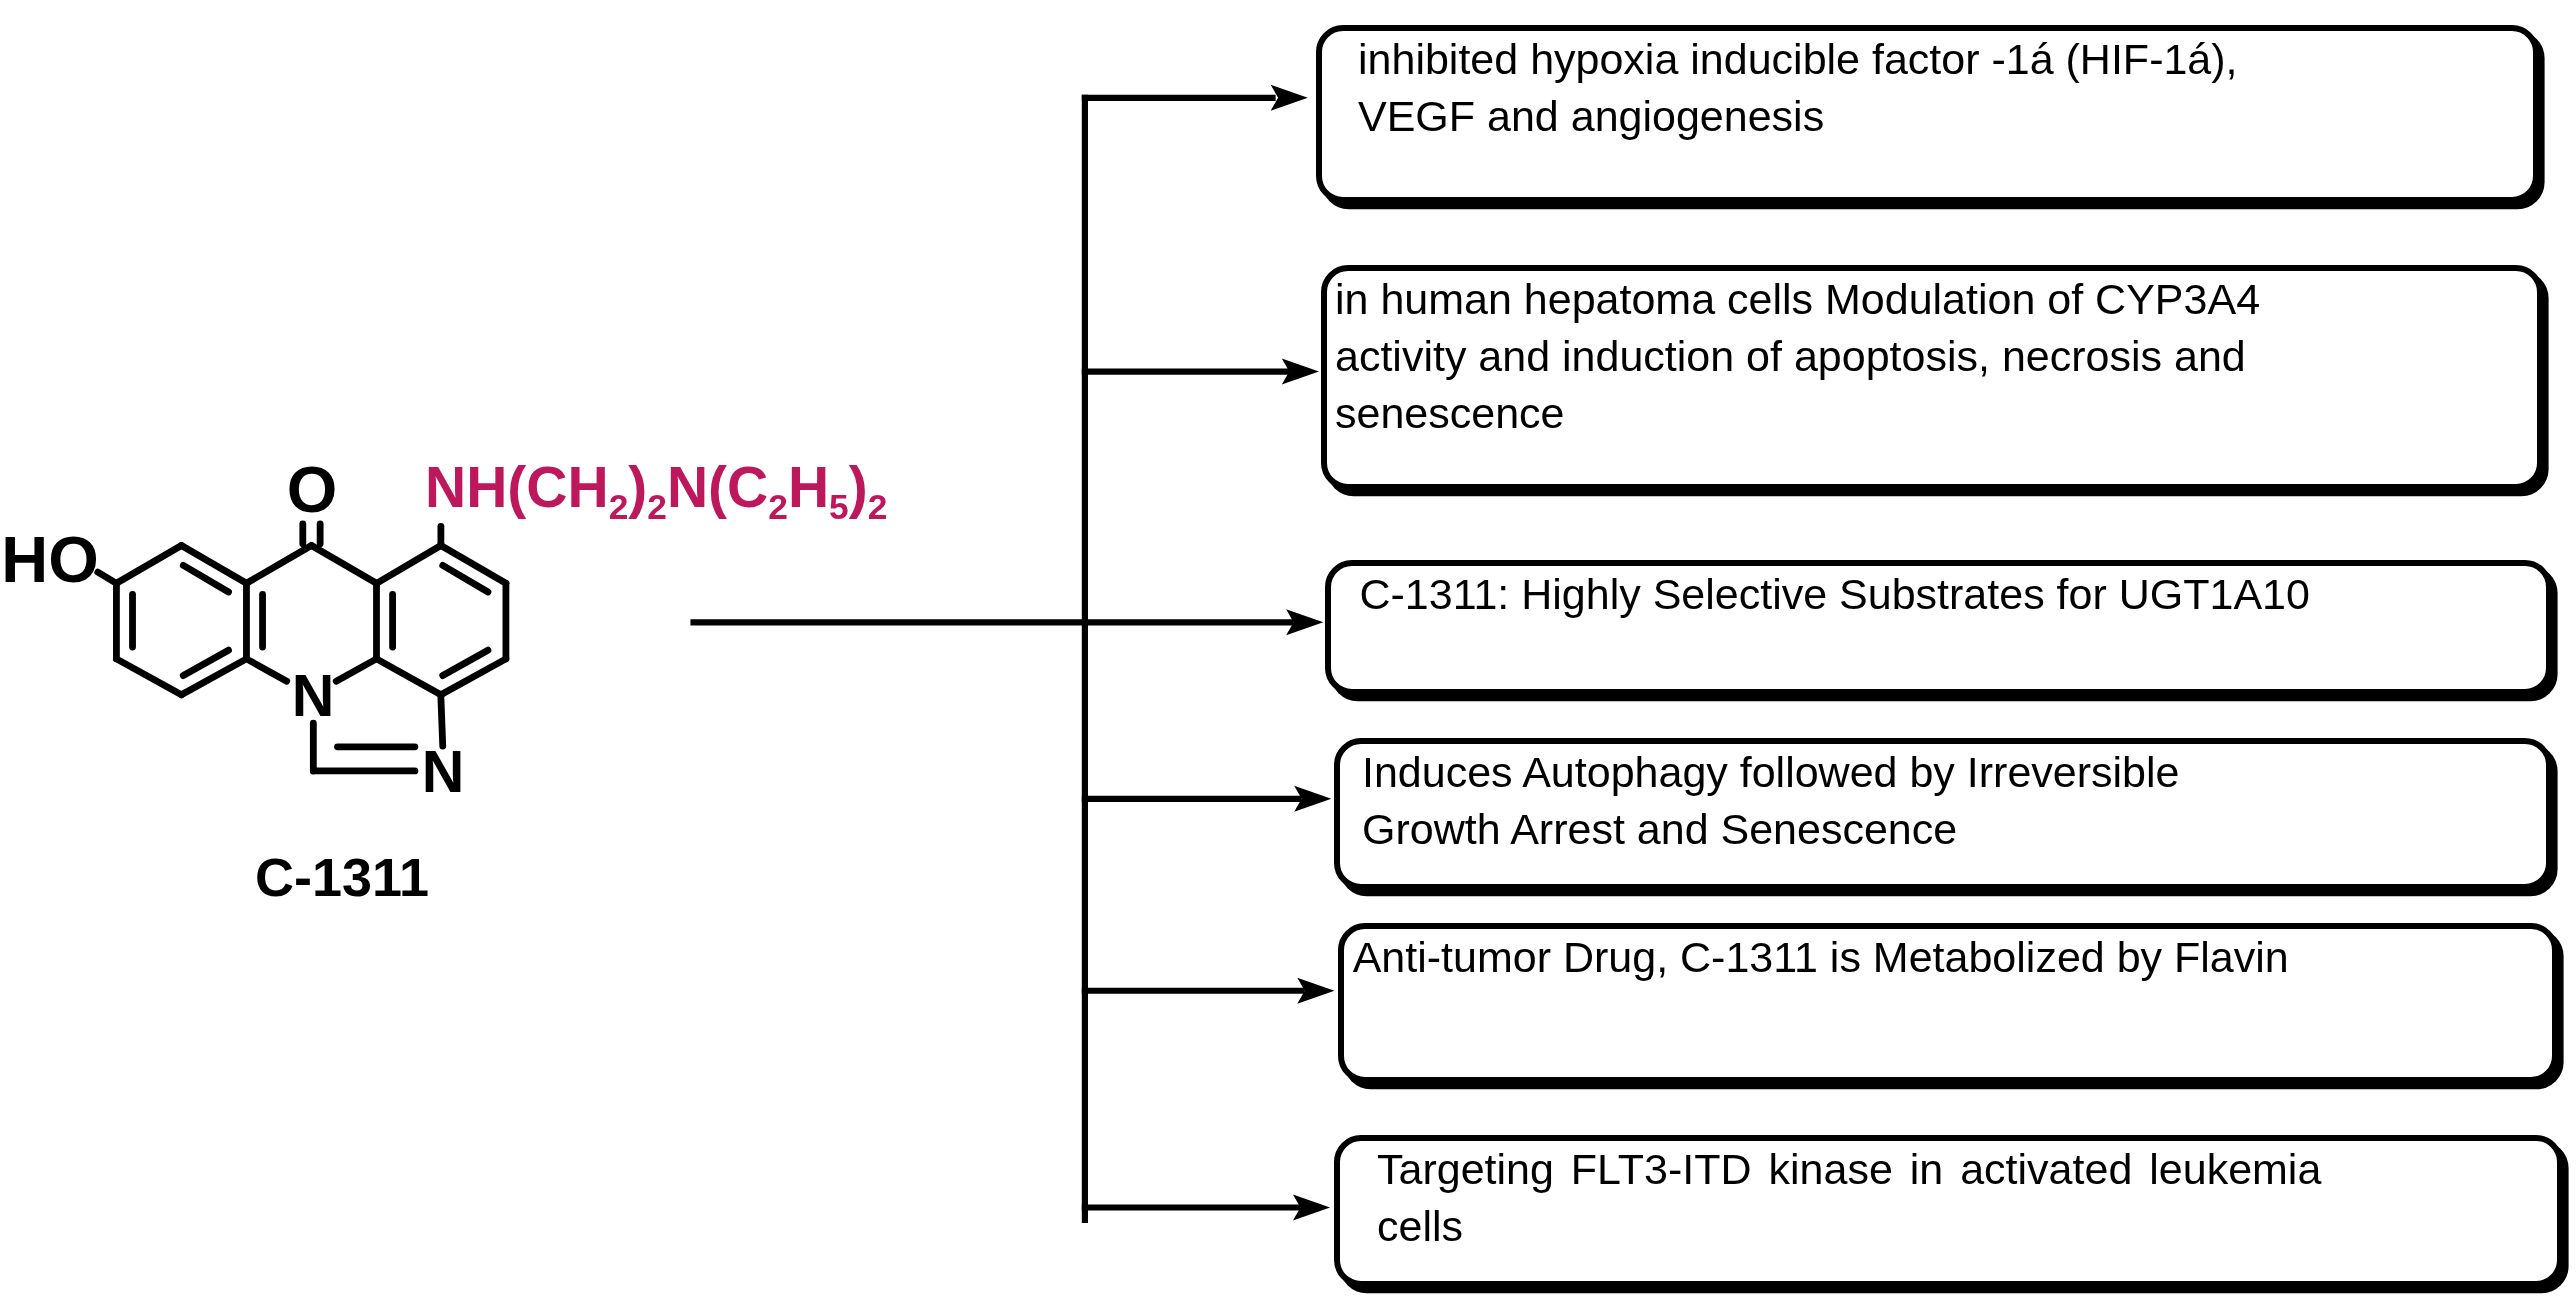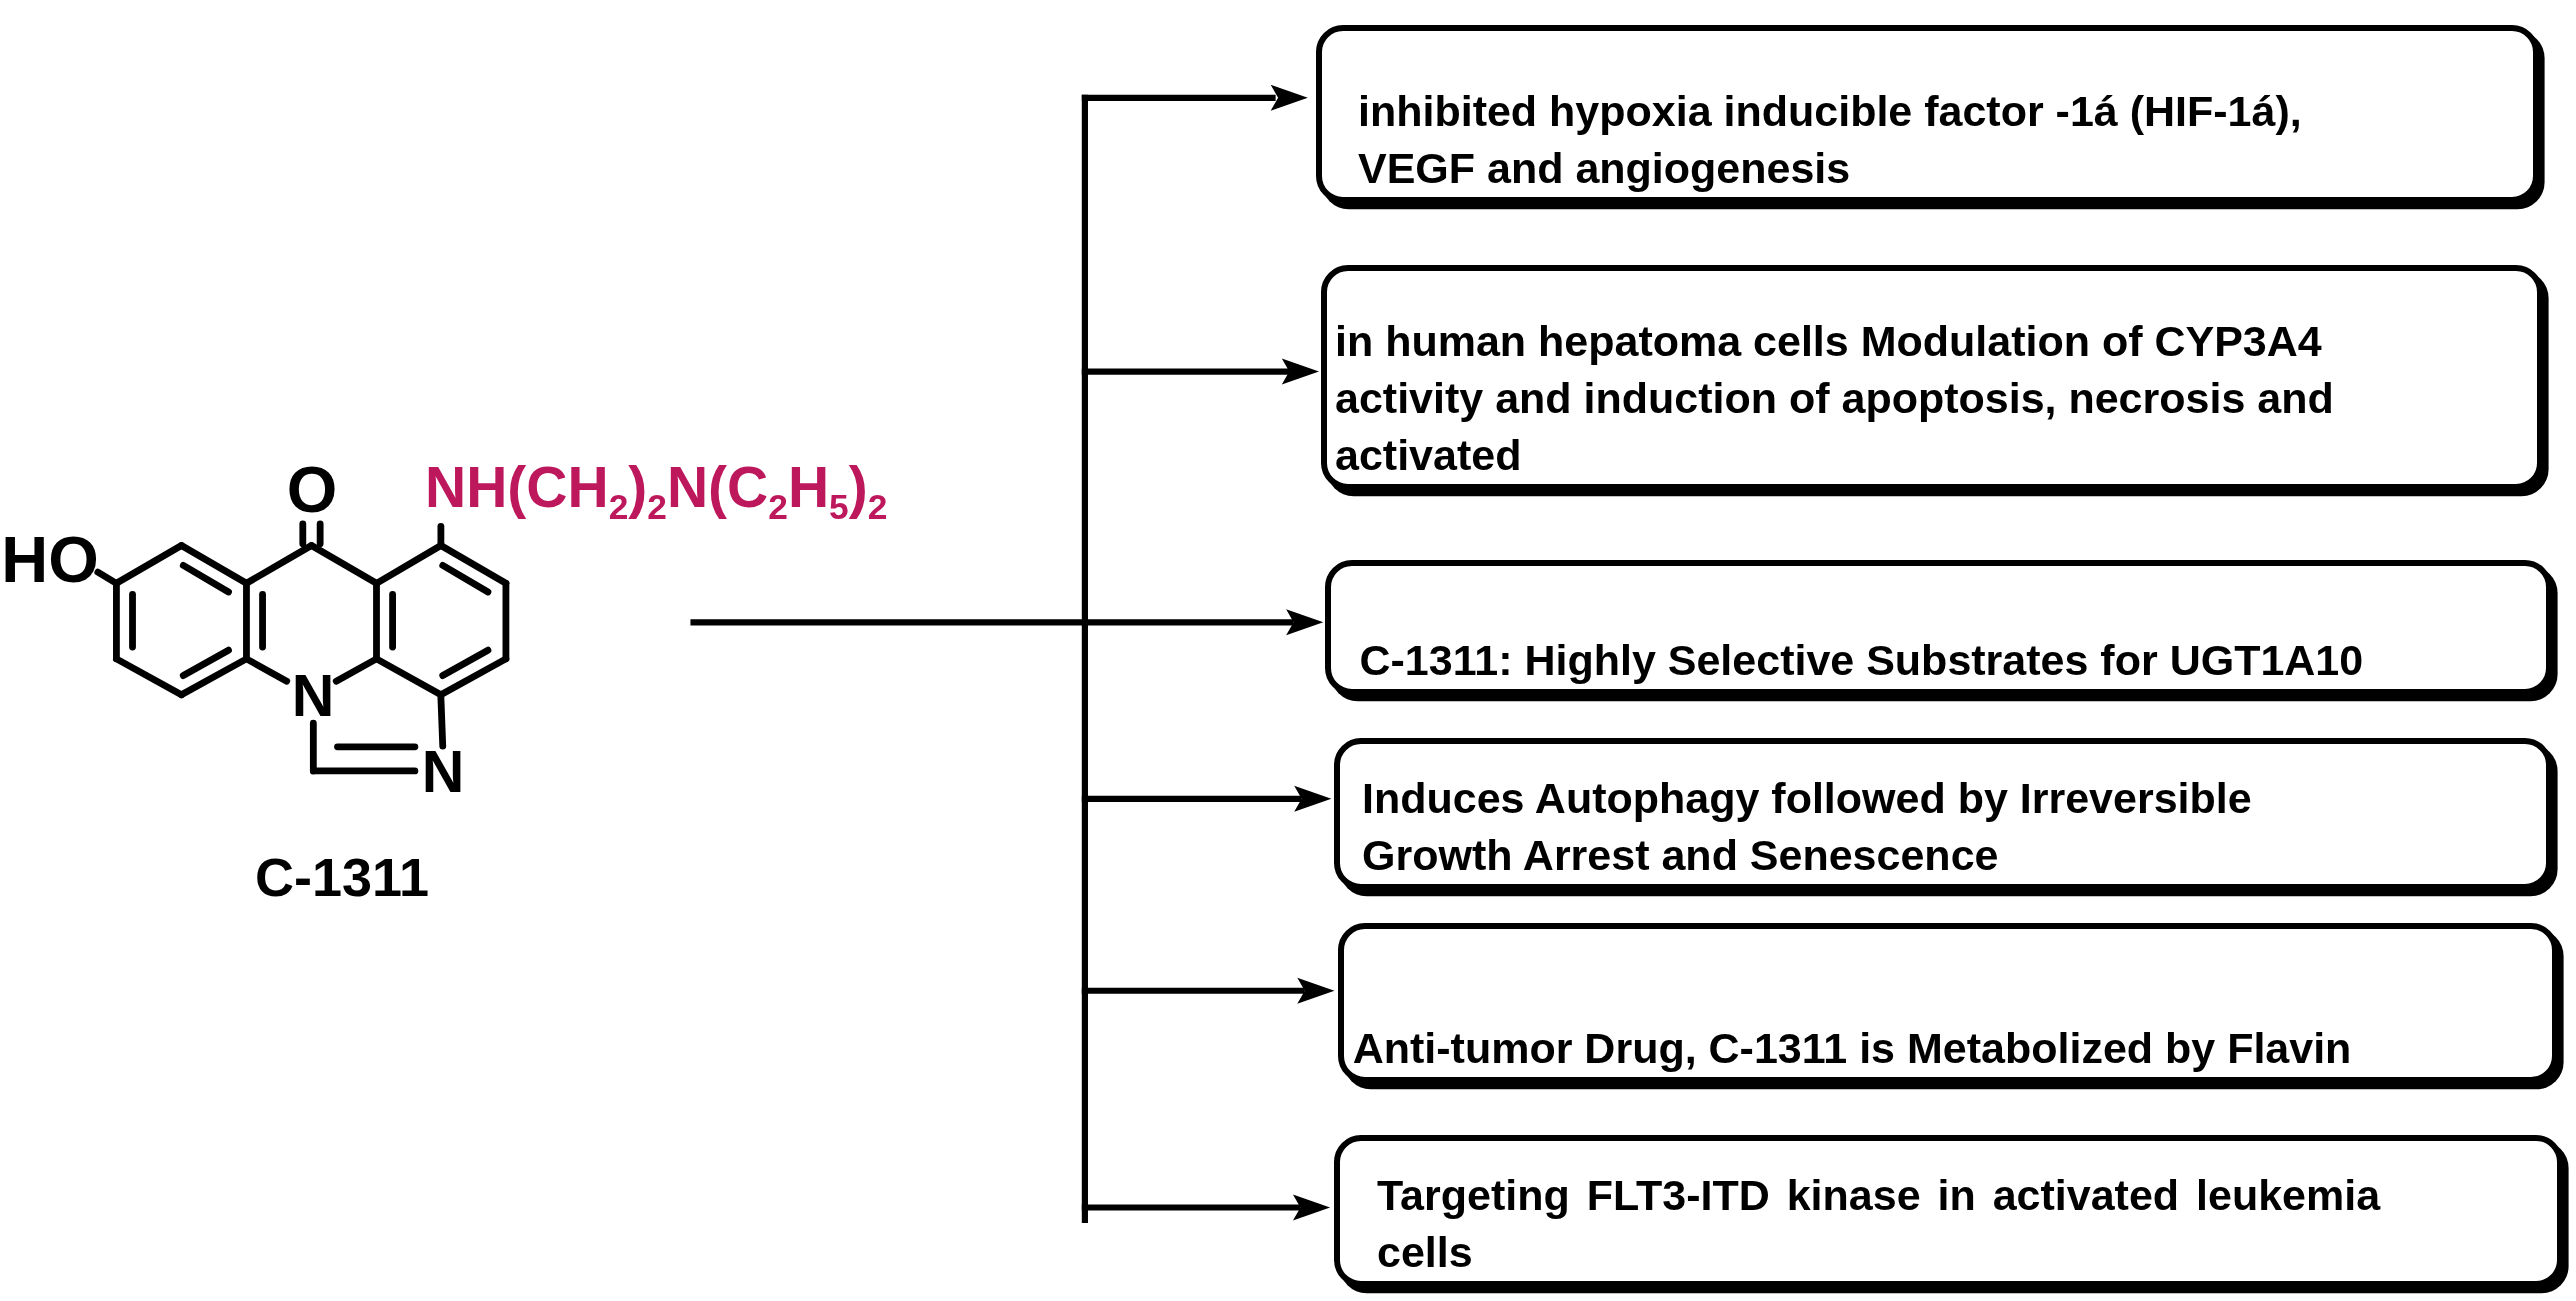--- a/index.html
+++ b/index.html
@@ -26,22 +26,22 @@
     font-weight:700;color:#be185d;
     white-space:nowrap;line-height:1;
   }
   .formula sub{font-size:62%;line-height:1;}
   .box{
     position:absolute;
     background:#fff;
     border:6.2px solid #000;
     border-radius:27px;
     box-shadow:5.6px 6.2px 0 #000;
-    display:flex;flex-direction:column;justify-content:flex-end;
-    font-weight:700;color:#000;
+    display:flex;flex-direction:column;justify-content:flex-start;
+    font-weight:400;color:#000;
     font-size:43px;line-height:57px;
     white-space:nowrap;
     box-sizing:border-box;
   }
   .box .line{white-space:nowrap;}
 </style>
 </head>
 <body>
 
 <div id="canvas">
@@ -127,21 +127,21 @@
   <div class="atom" style="left:342px;top:877px;font-size:54px;">C-1311</div>
 
   <div class="box" style="left:1316px;top:25px;width:1223px;height:178px;padding-left:36px;">
     <div class="line">inhibited hypoxia inducible factor -1á (HIF-1á),</div>
     <div class="line">VEGF and angiogenesis</div>
   </div>
 
   <div class="box" style="left:1321px;top:265px;width:1222px;height:225px;padding-left:8px;">
     <div class="line">in human hepatoma cells Modulation of CYP3A4</div>
     <div class="line">activity and induction of apoptosis, necrosis and</div>
-    <div class="line">activated</div>
+    <div class="line">senescence</div>
   </div>
 
   <div class="box" style="left:1325px;top:560px;width:1227px;height:135px;padding-left:28.5px;">
     <div class="line">C-1311: Highly Selective Substrates for UGT1A10</div>
   </div>
 
   <div class="box" style="left:1334px;top:738px;width:1218px;height:152px;padding-left:22px;">
     <div class="line">Induces Autophagy followed by Irreversible</div>
     <div class="line">Growth Arrest and Senescence</div>
   </div>

